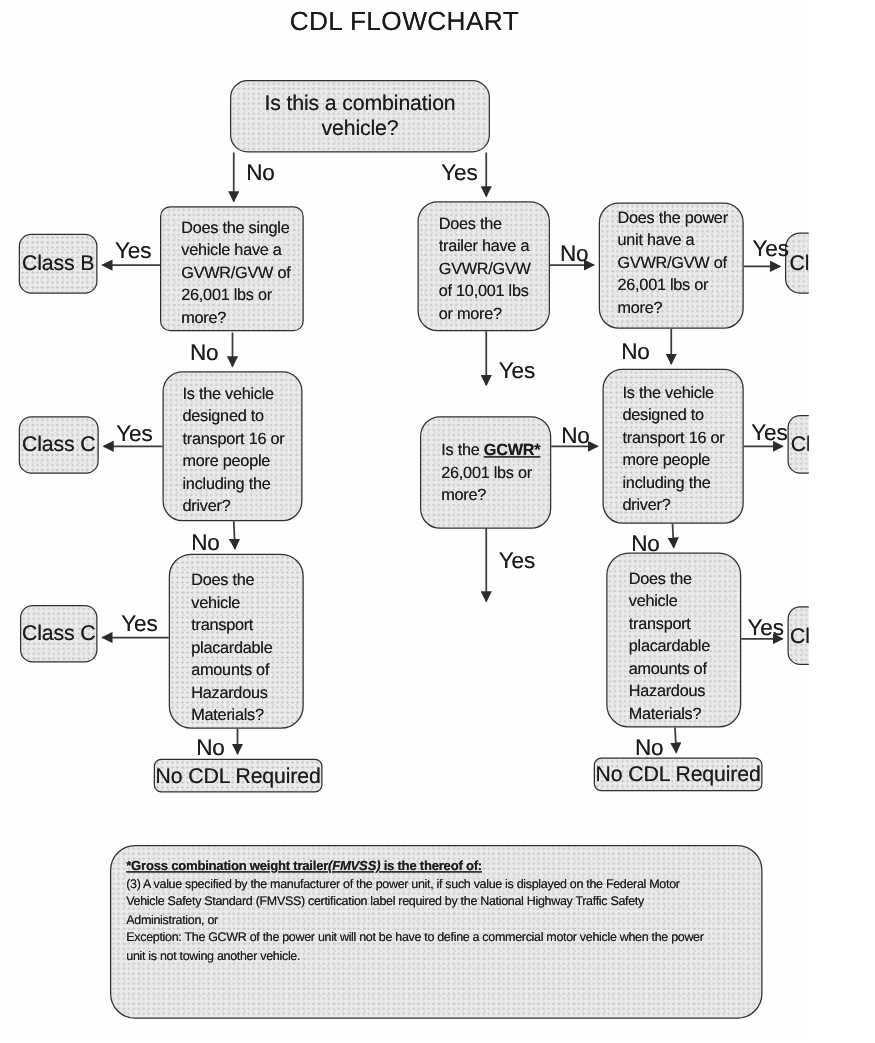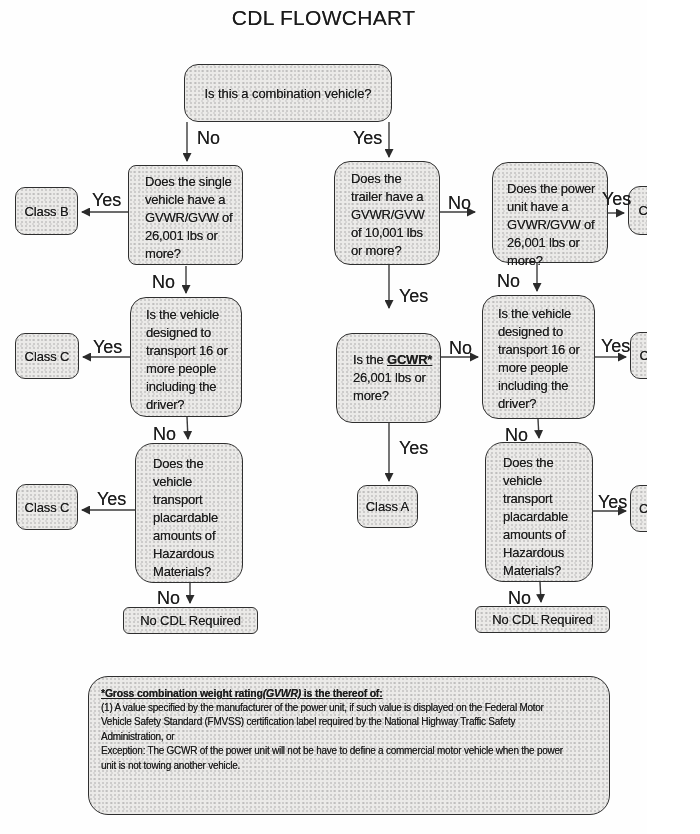--- a/index.html
+++ b/index.html
@@ -17,30 +17,30 @@
     position:absolute;box-sizing:border-box;
     background-color:#ebeae8;
     background-image:
       radial-gradient(rgba(135,135,135,0.30) 0.8px, rgba(0,0,0,0) 1px),
       radial-gradient(rgba(120,120,120,0.16) 0.8px, rgba(0,0,0,0) 1px);
     background-size:4px 4px,6px 6px;background-position:0 0,2px 3px;
     border:1.6px solid #2f2f2f;
   }
   .q{font-size:13px;letter-spacing:-0.2px;line-height:18px;}
   .qtext{white-space:pre-line;}
-  .center{display:flex;align-items:center;justify-content:center;text-align:center;font-size:13px;letter-spacing:-0.1px;}
+  .center{display:flex;align-items:center;justify-content:center;text-align:center;font-size:17px;letter-spacing:-0.1px;}
   .elabel{position:absolute;font-size:18px;letter-spacing:-0.1px;color:#1b1b1b;}
   .em-u{font-weight:bold;text-decoration:underline;}
 
   
   .n-start{left:184px;top:64px;width:208px;height:58px;border-radius:14px;}
   .n-qsingle{left:128px;top:165px;width:115px;height:100px;border-radius:8px;padding:7px 5px 0 16px;}
   .n-classb-l{left:15px;top:187px;width:63px;height:48px;border-radius:10px;}
   .n-qtrailer{left:334px;top:161px;width:106px;height:104px;border-radius:16px;padding:8px 4px 0 16px;}
-  .n-qpower{left:479px;top:162px;width:116px;height:101px;border-radius:16px;padding:17px 4px 0 14px;margin-left:13px;}
+  .n-qpower{left:479px;top:162px;width:116px;height:101px;border-radius:16px;padding:2px 4px 0 14px;}
   .n-classb-r{left:628px;top:186px;width:65px;height:49px;border-radius:12px;}
   .n-qpeople-l{left:130px;top:297px;width:112px;height:120px;border-radius:16px;padding:8px 4px 0 15px;}
   .n-classc-l1{left:15px;top:333px;width:64px;height:46px;border-radius:10px;}
   .n-qgcwr{left:336px;top:312px;width:105px;height:90px;border-radius:16px;padding:17px 4px 0 16px;margin-top:21px;}
   .n-qpeople-r{left:482px;top:295px;width:113px;height:124px;border-radius:16px;padding:9px 4px 0 15px;}
   .n-classc-r1{left:630px;top:332px;width:64px;height:47px;border-radius:10px;}
   .n-qhazmat-l{left:135px;top:443px;width:108px;height:140px;border-radius:18px;padding:11px 4px 0 17px;}
   .n-classc-l2{left:16px;top:484px;width:62px;height:46px;border-radius:10px;}
   .n-classa{left:357px;top:485px;width:61px;height:43px;border-radius:10px;}
   .n-qhazmat-r{left:485px;top:442px;width:108px;height:140px;border-radius:18px;padding:11px 4px 0 17px;}
@@ -174,23 +174,20 @@
 placardable
 amounts of
 Hazardous
 Materials?</div>
   </div>
 
   <div class="node center n-classc-l2">
     <span>Class C</span>
   </div>
 
-  <div class="node center n-classa">
-    <span>Class A</span>
-  </div>
 
   <div class="node q n-qhazmat-r">
     <div class="qtext">Does the
 vehicle
 transport
 placardable
 amounts of
 Hazardous
 Materials?</div>
   </div>
@@ -220,21 +217,21 @@
   <span class="elabel l11">No</span>
   <span class="elabel l12">Yes</span>
   <span class="elabel l13">Yes</span>
   <span class="elabel l14">No</span>
   <span class="elabel l15">Yes</span>
   <span class="elabel l16">No</span>
   <span class="elabel l17">Yes</span>
   <span class="elabel l18">No</span>
 
   <div class="node n-footnote">
-    <div class="fn-heading"><span>*Gross combination weight rating</span><span class="fn-bi">(GVWR)</span><span> is the thereof of:</span></div>
-    <div class="fn-body">(1) A value specified by the manufacturer of the power unit, if such value is displayed on the Federal Motor
+    <div class="fn-heading"><span>*Gross combination weight trailer</span><span class="fn-bi">(FMVSS)</span><span> is the thereof of:</span></div>
+    <div class="fn-body">(3) A value specified by the manufacturer of the power unit, if such value is displayed on the Federal Motor
 Vehicle Safety Standard (FMVSS) certification label required by the National Highway Traffic Safety
 Administration, or</div>
     <div class="fn-body">Exception: The GCWR of the power unit will not be have to define a commercial motor vehicle when the power
 unit is not towing another vehicle.</div>
   </div>
 
 </div>
 
 </body></html>

